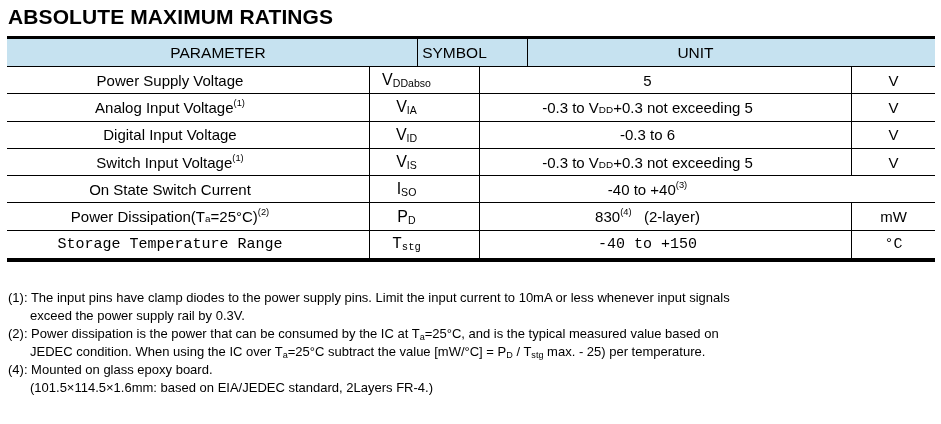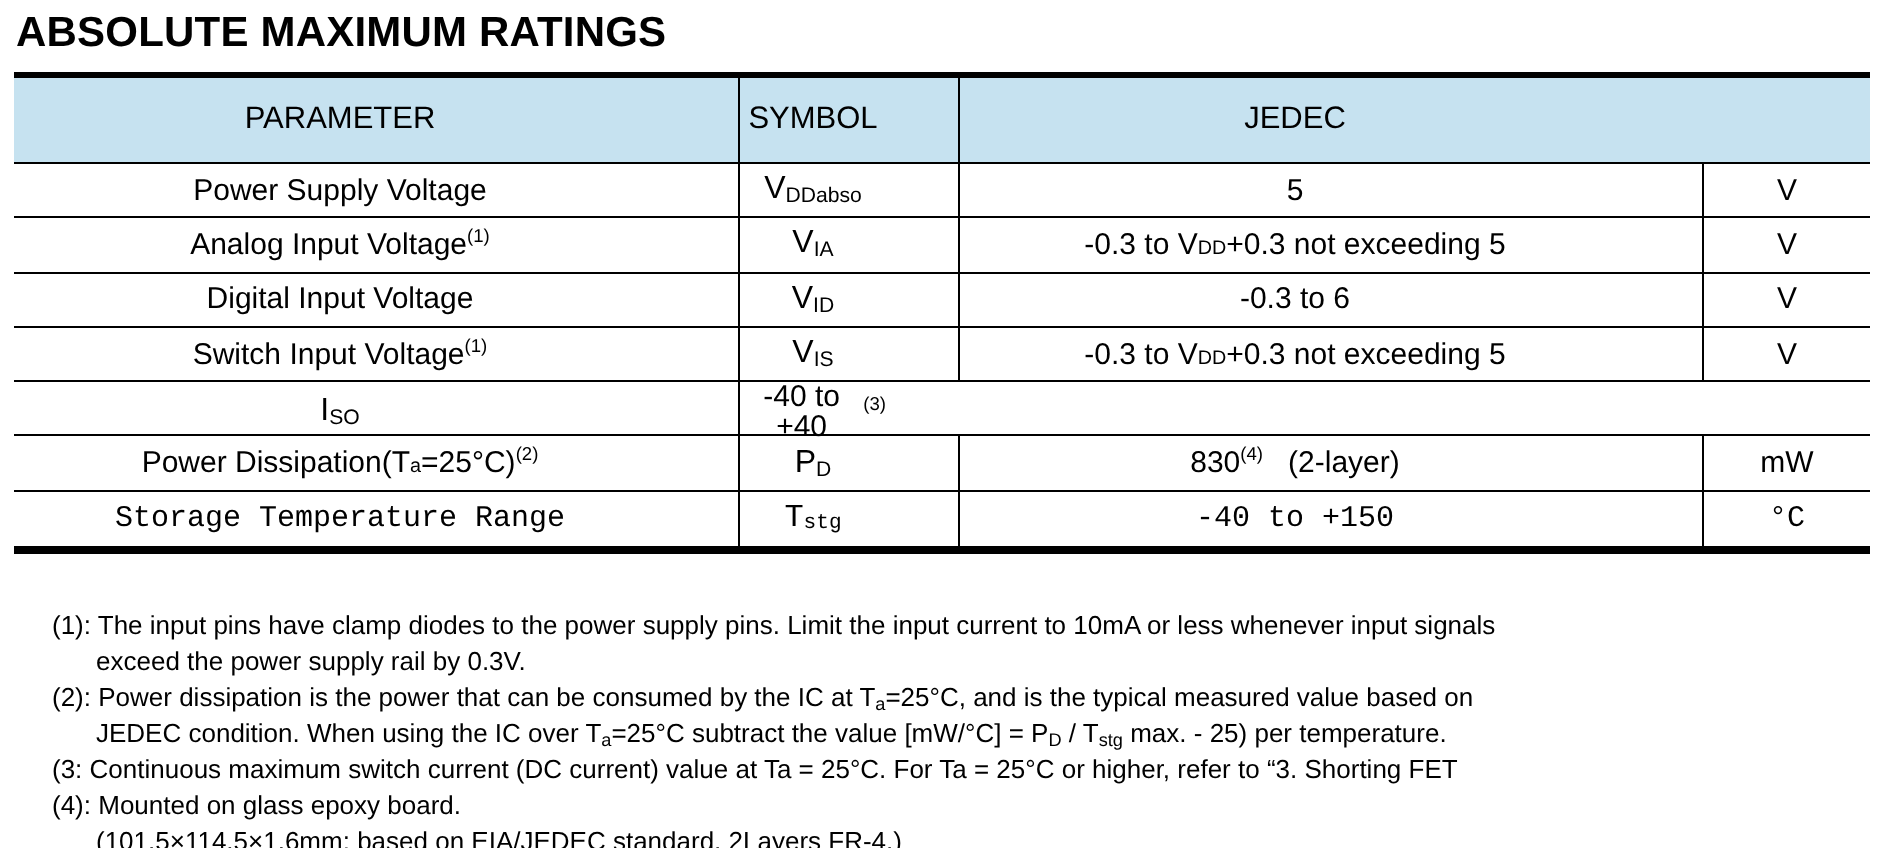--- a/index.html
+++ b/index.html
@@ -23,21 +23,21 @@
     border-top: 3.5px solid #000;
     border-bottom: 4px solid #000;
   }
   .trow {
     display: grid;
     grid-template-columns: 326px 110px 372px 120px;
     border-bottom: 1.6px solid #000;
     height: 27.3px;
   }
   .trow:last-child { border-bottom: none; font-family: Liberation Mono, monospace; }
-  .trow.header { background: #c6e2f0; height: 43px; }
+  .trow.header { background: #c6e2f0; height: 28px; padding-left: 48px; }
   .cell {
     display: flex;
     align-items: center;
     justify-content: center;
     text-align: center;
     font-size: 15px;
     white-space: pre-wrap;
     line-height: 1;
   }
   .cell + .cell { border-left: 1.6px solid #000; margin-left: 36px; }
@@ -45,38 +45,37 @@
   .cell sub { font-size: 66%; vertical-align: baseline; position: relative; top: 0.28em; line-height: 0; }
   .cell sup { font-size: 62%; vertical-align: baseline; position: relative; top: -0.45em; line-height: 0; }
   .sym { font-size: 16px; }
   .footnotes {
     margin: 27px 0 0 8px;
     font-size: 13px;
   }
   .fn-line {
     line-height: 18px;
     white-space: pre;
-    margin-left: 18px;
   }
   .fn-line.cont { padding-left: 22px; }
   .fn-line sub { font-size: 70%; vertical-align: baseline; position: relative; top: 0.25em; line-height: 0; }
 </style>
 </head>
 <body>
 
 <div class="page">
 
   <div class="title">ABSOLUTE MAXIMUM RATINGS</div>
 
   <div class="amr-table">
 
     <div class="trow header">
       <div class="cell">PARAMETER</div>
       <div class="cell">SYMBOL</div>
-      <div class="cell">JEDEC</div>
+      <div class="cell">UNIT</div>
     </div>
 
     <div class="trow">
       <div class="cell">Power Supply Voltage</div>
       <div class="cell sym">V<sub>DDabso</sub></div>
       <div class="cell">5</div>
       <div class="cell">V</div>
     </div>
 
     <div class="trow">
@@ -94,20 +93,21 @@
     </div>
 
     <div class="trow">
       <div class="cell">Switch Input Voltage<sup>(1)</sup></div>
       <div class="cell sym">V<sub>IS</sub></div>
       <div class="cell">-0.3 to V<sub>DD</sub>+0.3 not exceeding 5</div>
       <div class="cell">V</div>
     </div>
 
     <div class="trow">
+      <div class="cell">On State Switch Current</div>
       <div class="cell sym">I<sub>SO</sub></div>
       <div class="cell">-40 to +40<sup>(3)</sup></div>
     </div>
 
     <div class="trow">
       <div class="cell">Power Dissipation(T<sub>a</sub>=25°C)<sup>(2)</sup></div>
       <div class="cell sym">P<sub>D</sub></div>
       <div class="cell">830<sup>(4)</sup>   (2-layer)</div>
       <div class="cell">mW</div>
     </div>
@@ -119,18 +119,17 @@
       <div class="cell">°C</div>
     </div>
 
   </div>
 
   <div class="footnotes">
     <div class="fn-line">(1): The input pins have clamp diodes to the power supply pins. Limit the input current to 10mA or less whenever input signals</div>
     <div class="fn-line cont">exceed the power supply rail by 0.3V.</div>
     <div class="fn-line">(2): Power dissipation is the power that can be consumed by the IC at T<sub>a</sub>=25°C, and is the typical measured value based on</div>
     <div class="fn-line cont">JEDEC condition. When using the IC over T<sub>a</sub>=25°C subtract the value [mW/°C] = P<sub>D</sub> / T<sub>stg</sub> max. - 25) per temperature.</div>
-    <div class="fn-line">(3: Continuous maximum switch current (DC current) value at Ta = 25°C. For Ta = 25°C or higher, refer to “3. Shorting FET</div>
     <div class="fn-line">(4): Mounted on glass epoxy board.</div>
     <div class="fn-line cont">(101.5×114.5×1.6mm: based on EIA/JEDEC standard, 2Layers FR-4.)</div>
   </div>
 
 </div>
 
 </body></html>

